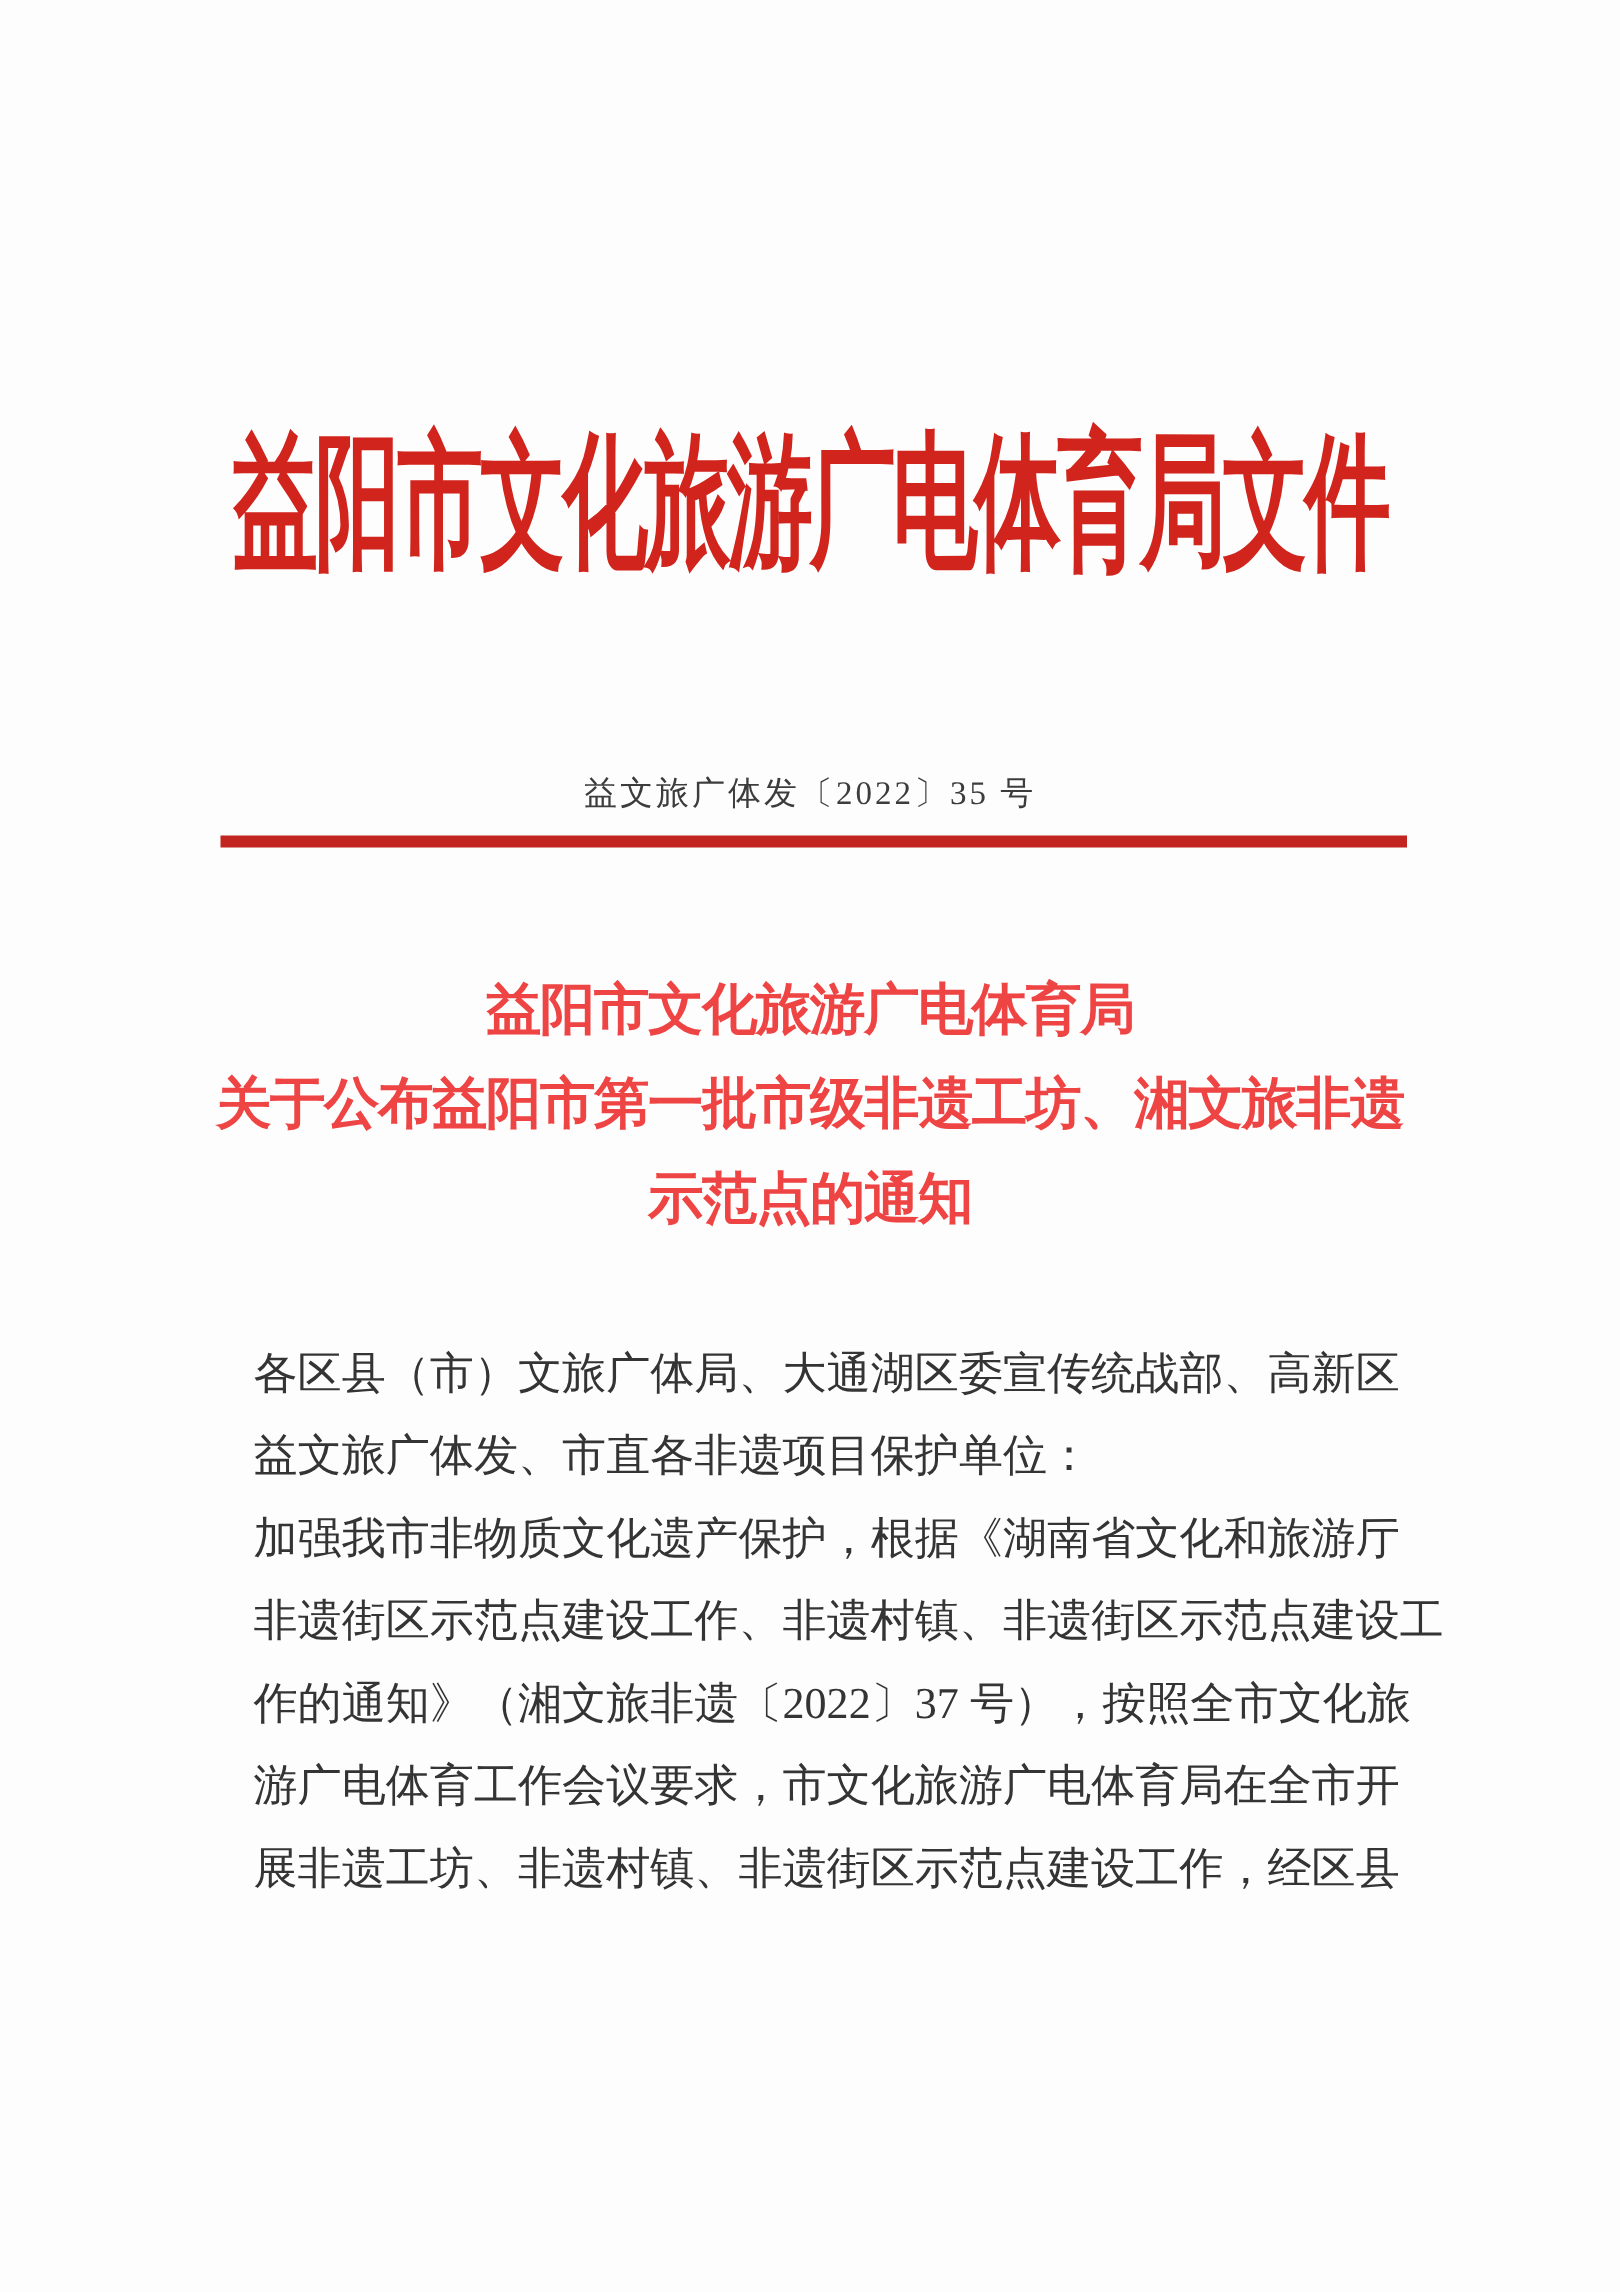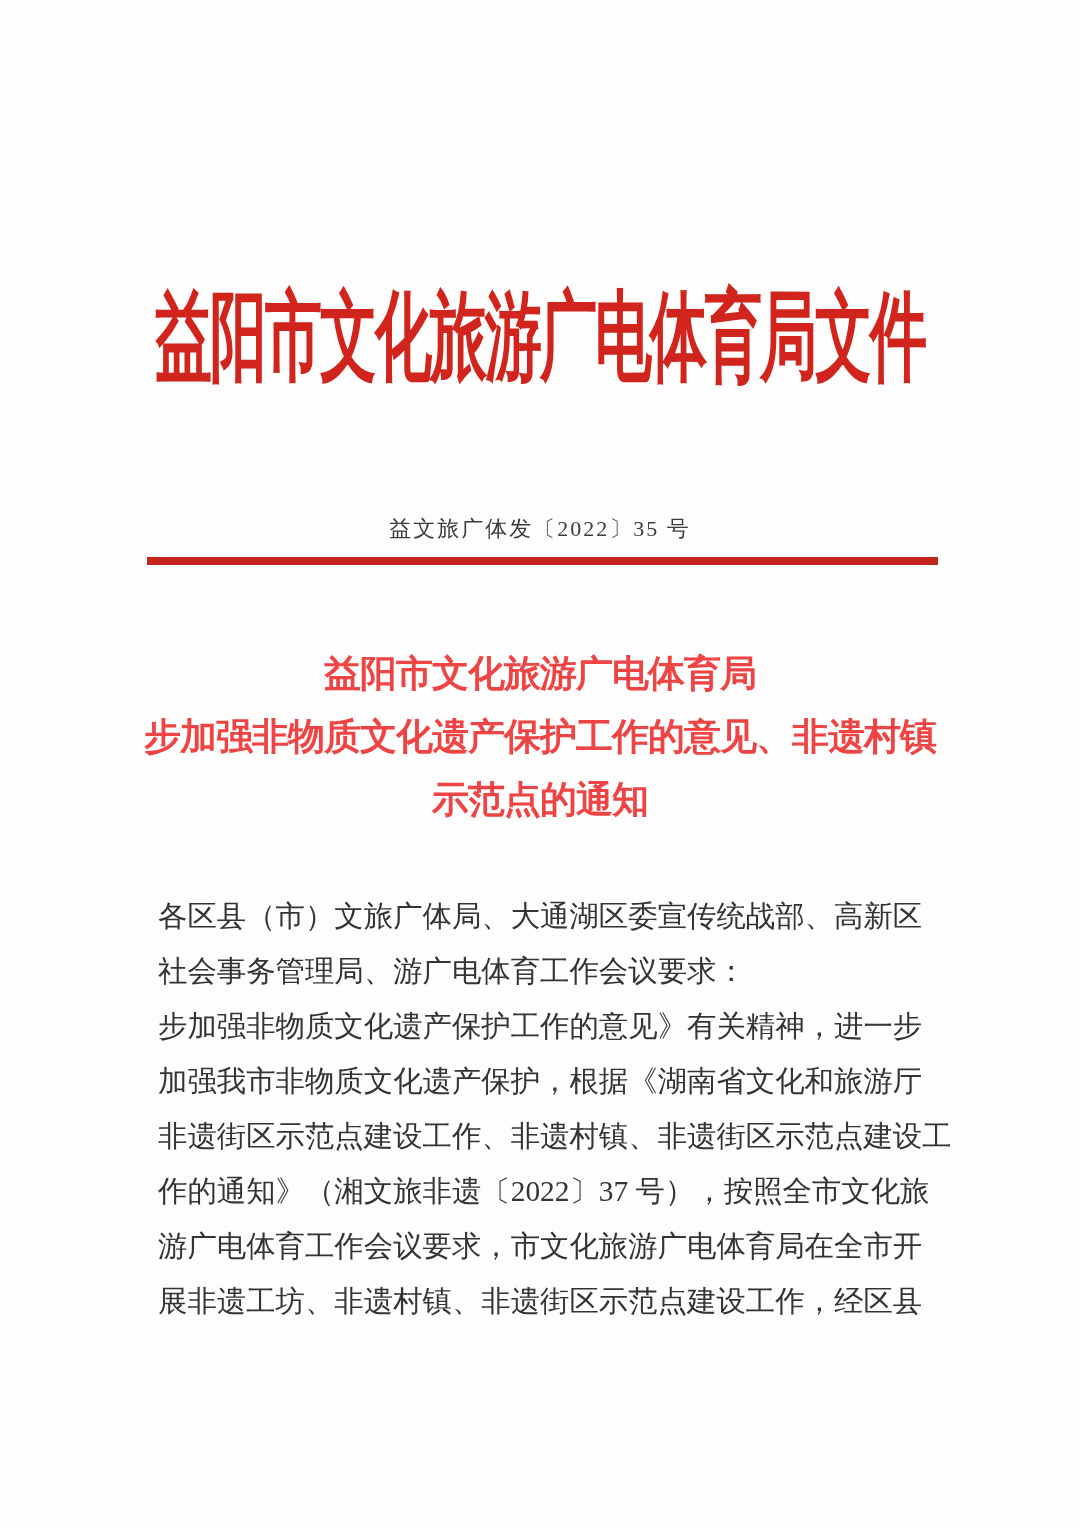--- a/index.html
+++ b/index.html
@@ -63,21 +63,21 @@
     font-size: 37px;
     font-weight: bold;
     line-height: 63px;
     letter-spacing: -1px;
     color: #ef4444;
   }
   
   .bodytext {
     position: absolute;
     top: 889px;
-    left: 158px;
+    left: 169px;
     width: 766px;
     font-size: 29.4px;
     line-height: 55px;
     letter-spacing: 0;
     color: #343434;
     white-space: nowrap;
   }
   .bodytext div {
     height: 55px;
   }
@@ -88,28 +88,27 @@
 <div class="page">
 
   <div class="banner">益阳市文化旅游广电体育局文件</div>
 
   <div class="docnum">益文旅广体发〔2022〕35 号</div>
 
   <div class="rule"></div>
 
   <div class="title">
     <div>益阳市文化旅游广电体育局</div>
-    <div>步加强非物质文化遗产保护工作的意见、非遗村镇</div>
+    <div>关于公布益阳市第一批市级非遗工坊、湘文旅非遗</div>
     <div>示范点的通知</div>
   </div>
 
   <div class="bodytext">
     <div>各区县（市）文旅广体局、大通湖区委宣传统战部、高新区</div>
-    <div>社会事务管理局、游广电体育工作会议要求：</div>
-    <div>步加强非物质文化遗产保护工作的意见》有关精神，进一步</div>
+    <div>益文旅广体发、市直各非遗项目保护单位：</div>
     <div>加强我市非物质文化遗产保护，根据《湖南省文化和旅游厅</div>
     <div>非遗街区示范点建设工作、非遗村镇、非遗街区示范点建设工</div>
     <div>作的通知》（湘文旅非遗〔2022〕37 号），按照全市文化旅</div>
     <div>游广电体育工作会议要求，市文化旅游广电体育局在全市开</div>
     <div>展非遗工坊、非遗村镇、非遗街区示范点建设工作，经区县</div>
   </div>
 
 </div>
 
 </body></html>

